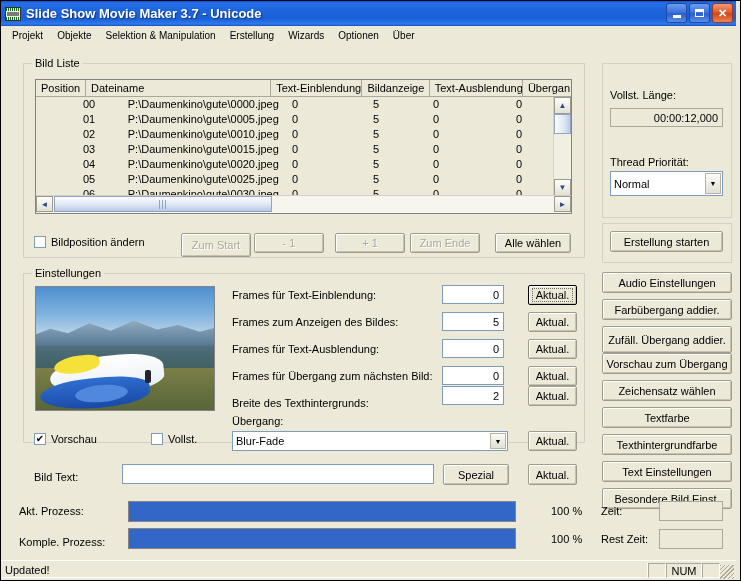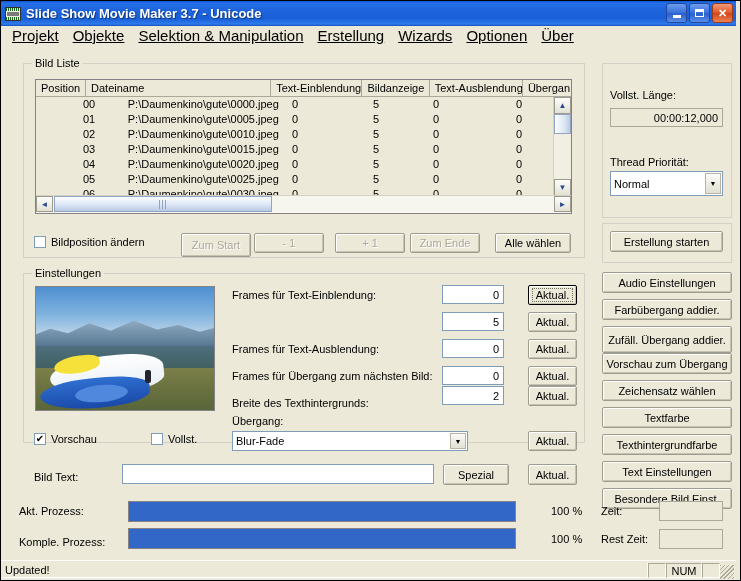--- a/index.html
+++ b/index.html
@@ -39,21 +39,21 @@
   }
   .wbtn.close{background:linear-gradient(to bottom,#F29A7A 0%,#E35E2B 45%,#D2481A 55%,#EE8257 100%);border-color:#9B3A18;}
   .wbtn .g{position:absolute;left:0;right:0;top:0;bottom:0;display:flex;align-items:center;justify-content:center;color:#fff;font-size:11px;font-weight:bold;font-family:"Liberation Sans",sans-serif;}
   .wbtn .min{width:8px;height:3px;background:#fff;margin-top:6px;}
   .wbtn .max{width:9px;height:8px;border:1px solid #fff;border-top-width:3px;box-sizing:border-box;}
   
   #menubar{
     position:absolute;left:0;top:25px;width:735px;height:19px;
     background:#ECE9D8;display:flex;align-items:center;padding-left:4px;box-sizing:border-box;
   }
-  .menuitem{padding:2px 7px;color:#000;font-size:15px;white-space:nowrap;text-decoration:underline;}
+  .menuitem{padding:2px 7px;color:#000;font-size:10px;white-space:nowrap;}
   
   .group{position:absolute;border:1px solid #D4D0C8;box-sizing:border-box;}
   .group>.glabel{position:absolute;top:-7px;left:8px;background:#ECE9D8;padding:0 3px;font-size:11px;color:#000;}
   
   #listwrap{position:absolute;left:34px;top:78px;width:537px;height:135px;
             border:1px solid #848284;box-sizing:border-box;background:#ECE9D8;}
   #lv-head{position:absolute;left:0;top:0;height:17px;right:0;display:flex;background:#ECE9D8;}
   .hcell{
     height:17px;line-height:16px;font-size:11px;color:#000;
     background:#ECE9D8;
@@ -370,20 +370,21 @@
   <div class="btn" style="position:absolute;left:527px;top:463px;width:49px;height:21px;">
       <span>Aktual.</span>
     </div>
 
   <div class="lbl" style="left:231px;top:288px;">Frames für Text-Einblendung:</div>
   <div class="txt right" style="position:absolute;left:441px;top:284px;width:62px;height:19px;">0</div>
   <div class="btn focus" style="position:absolute;left:527px;top:284px;width:49px;height:20px;">
       <span class="inner">Aktual.</span>
     </div>
 
+  <div class="lbl" style="left:231px;top:315px;">Frames zum Anzeigen des Bildes:</div>
   <div class="txt right" style="position:absolute;left:441px;top:311px;width:62px;height:19px;">5</div>
   <div class="btn" style="position:absolute;left:527px;top:311px;width:49px;height:20px;">
       <span>Aktual.</span>
     </div>
 
   <div class="lbl" style="left:231px;top:342px;">Frames für Text-Ausblendung:</div>
   <div class="txt right" style="position:absolute;left:441px;top:338px;width:62px;height:19px;">0</div>
   <div class="btn" style="position:absolute;left:527px;top:338px;width:49px;height:20px;">
       <span>Aktual.</span>
     </div>
@@ -394,21 +395,21 @@
       <span>Aktual.</span>
     </div>
 
   <div class="lbl" style="left:231px;top:396px;">Breite des Texthintergrunds:</div>
   <div class="txt right" style="position:absolute;left:441px;top:385px;width:62px;height:19px;">2</div>
   <div class="btn" style="position:absolute;left:527px;top:385px;width:49px;height:20px;">
       <span>Aktual.</span>
     </div>
 
   <div class="lbl" style="left:231px;top:414px;">Übergang:</div>
-  <div class="combo" style="position:absolute;left:231px;top:430px;width:236px;height:20px;text-align:center;">
+  <div class="combo" style="position:absolute;left:231px;top:430px;width:276px;height:20px;text-align:center;">
     <span>Blur-Fade</span>
     <span class="arrow">▼</span>
   </div>
   <div class="btn" style="position:absolute;left:527px;top:430px;width:49px;height:20px;">
       <span>Aktual.</span>
     </div>
 
   <div class="lbl" style="left:18px;top:504px;">Akt. Prozess:</div>
   <div class="pbar" style="left:127px;top:500px;width:388px;height:21px;">
     <div class="pfill" id="fill1" style="width:100%"></div>

